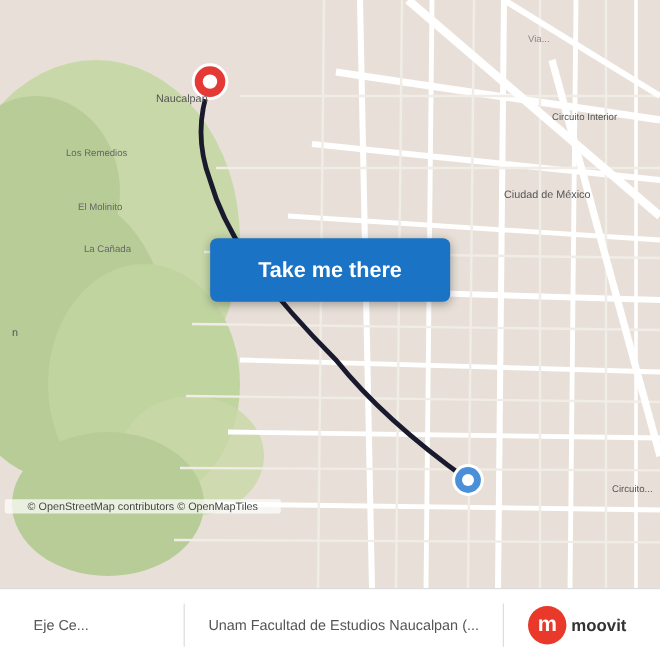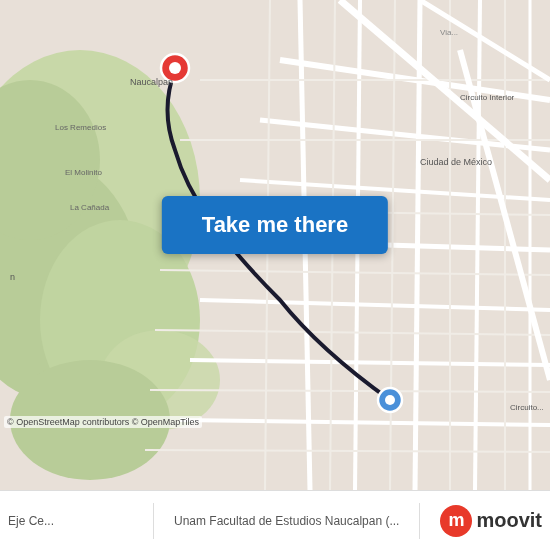--- a/index.html
+++ b/index.html
@@ -28,35 +28,35 @@
     #take-me-there-btn {
       position: absolute;
       left: 50%;
       top: 46%;
       transform: translate(-50%, -50%);
       background-color: #1a73c4;
       color: white;
       border: none;
       border-radius: 6px;
       padding: 16px 40px;
-      font-size: 22px;
+      font-size: 18px;
       font-weight: bold;
       cursor: pointer;
       white-space: nowrap;
       box-shadow: 0 2px 8px rgba(0,0,0,0.3);
     }
 
     #bottom-bar {
       width: 550px;
       height: 60px;
       background: white;
       border-top: 1px solid #ddd;
       display: flex;
       align-items: center;
-      padding: 0 8px;
+      padding: 0 28px;
       gap: 20px;
     }
 
     .bottom-col {
       display: flex;
       flex-direction: column;
       justify-content: center;
       flex: 1;
     }
 
@@ -89,33 +89,33 @@
       border-radius: 50%;
       display: flex;
       align-items: center;
       justify-content: center;
       color: white;
       font-size: 18px;
       font-weight: bold;
     }
 
     .moovit-text {
-      font-size: 20px;
+      font-size: 14px;
       font-weight: bold;
       color: #333;
     }
 
     .attribution {
       position: absolute;
       bottom: 62px;
       left: 4px;
       font-size: 9px;
       color: #444;
       background: rgba(255,255,255,0.7);
-      padding: 1px 3px;
+      padding: 1px 19px;
       border-radius: 2px;
     }
   </style>
 </head>
 <body>
 
 <div id="map-container">
   <svg id="map-svg" viewBox="0 0 550 490" xmlns="http://www.w3.org/2000/svg">
 
     <rect width="550" height="490" fill="#e8e0d8"></rect>

